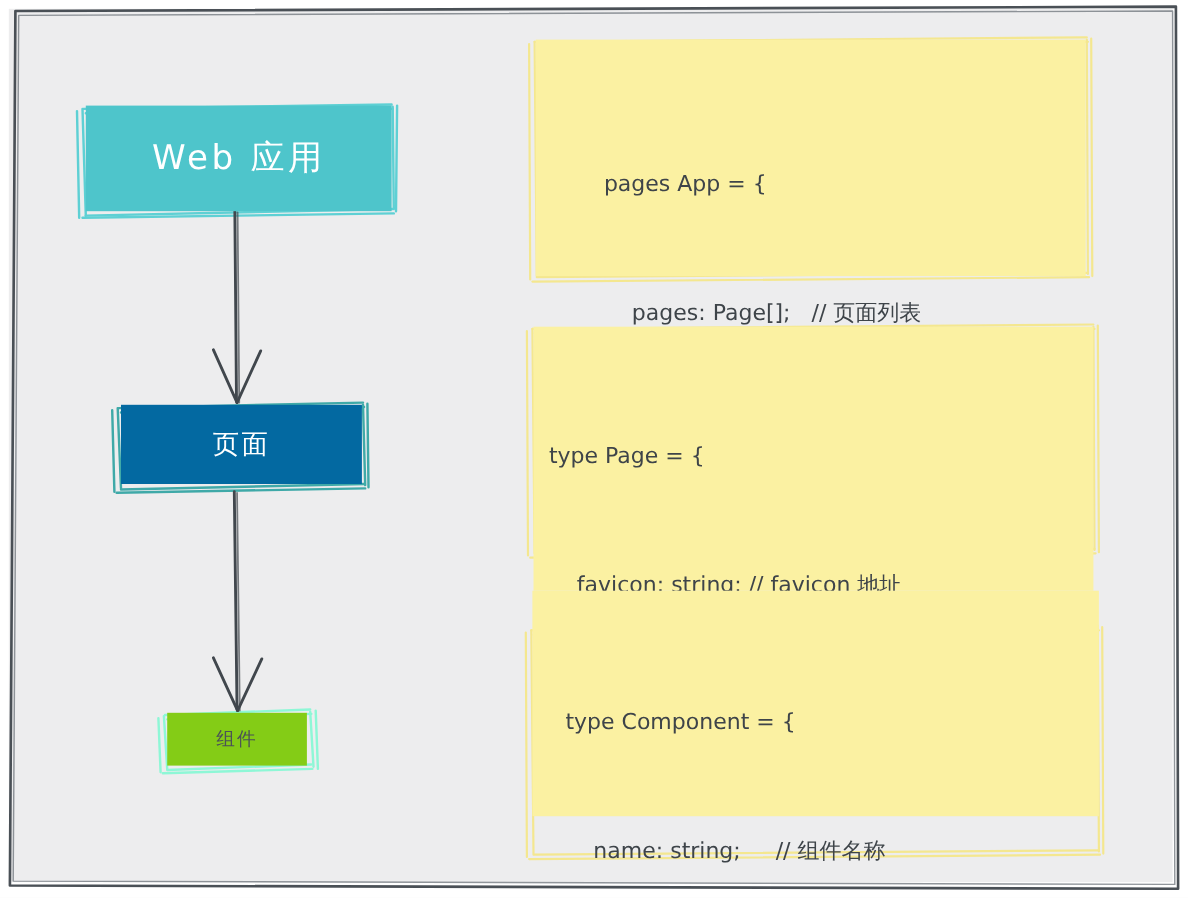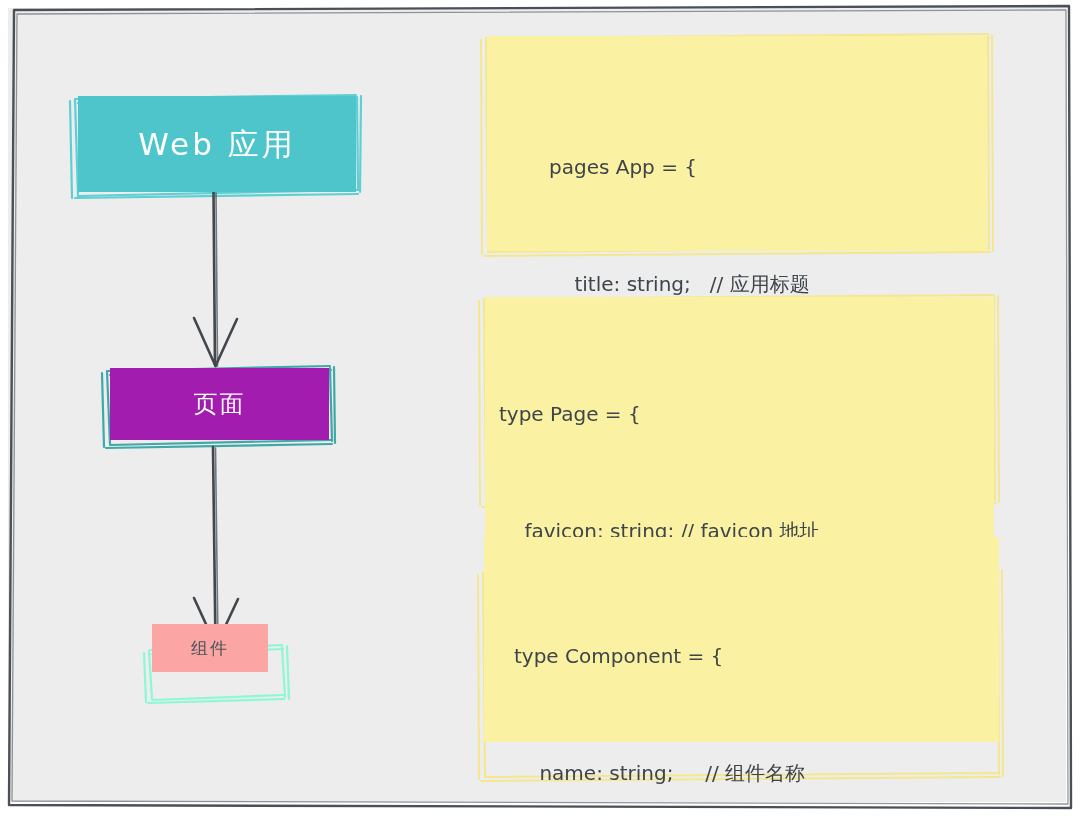--- a/index.html
+++ b/index.html
@@ -59,32 +59,32 @@
   #node-app .node-label {
     color: #ffffff;
     font-size: 31px;
     letter-spacing: 3px;
   }
   #node-page {
     left: 110px;
     top: 368px;
     width: 219px;
     height: 72px;
-    background: #a21caf;
+    background: #0369a1;
   }
   #node-page .node-label {
     color: #ffffff;
     font-size: 24px;
   }
   #node-component {
     left: 152px;
-    top: 624px;
-    width: 116px;
+    top: 648px;
+    width: 127px;
     height: 48px;
-    background: #fca5a5;
+    background: #84cc16;
   }
   #node-component .node-label {
     color: #4b5257;
     font-size: 17px;
   }
 
   
   .codeblock {
     position: absolute;
     background: #fbf1a2;
@@ -209,21 +209,20 @@
     <span class="node-label">页面</span>
   </div>
 
   <div class="node" id="node-component">
     <span class="node-label">组件</span>
   </div>
 
   <div class="codeblock" id="code-app">
     <div class="code-lines">
       <span class="code-line">pages App = {</span>
-      <span class="code-line">    title: string;   // 应用标题</span>
       <span class="code-line">    pages: Page[];   // 页面列表</span>
       <span class="code-line">}</span>
     </div>
   </div>
 
   <div class="codeblock" id="code-page">
     <div class="code-lines">
       <span class="code-line">type Page = {</span>
       <span class="code-line">    favicon: string; // favicon 地址</span>
       <span class="code-line">    path: string;     // 页面路由</span>

